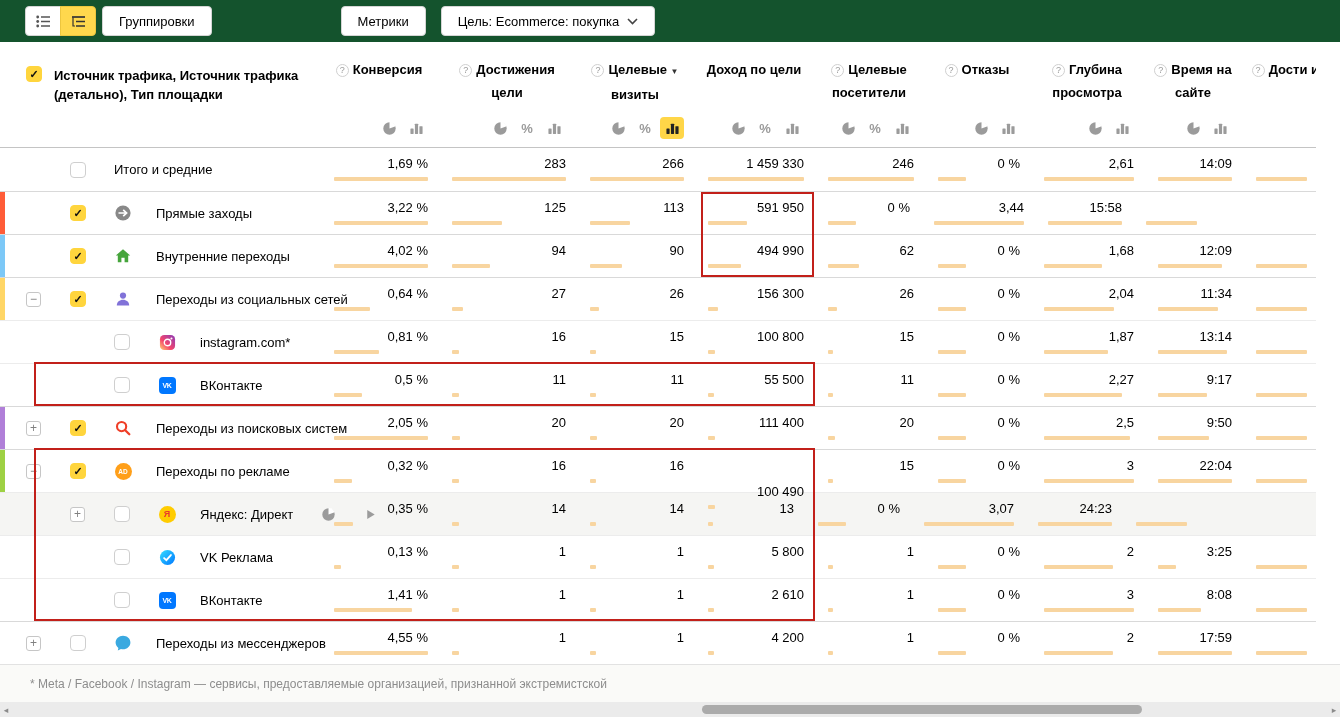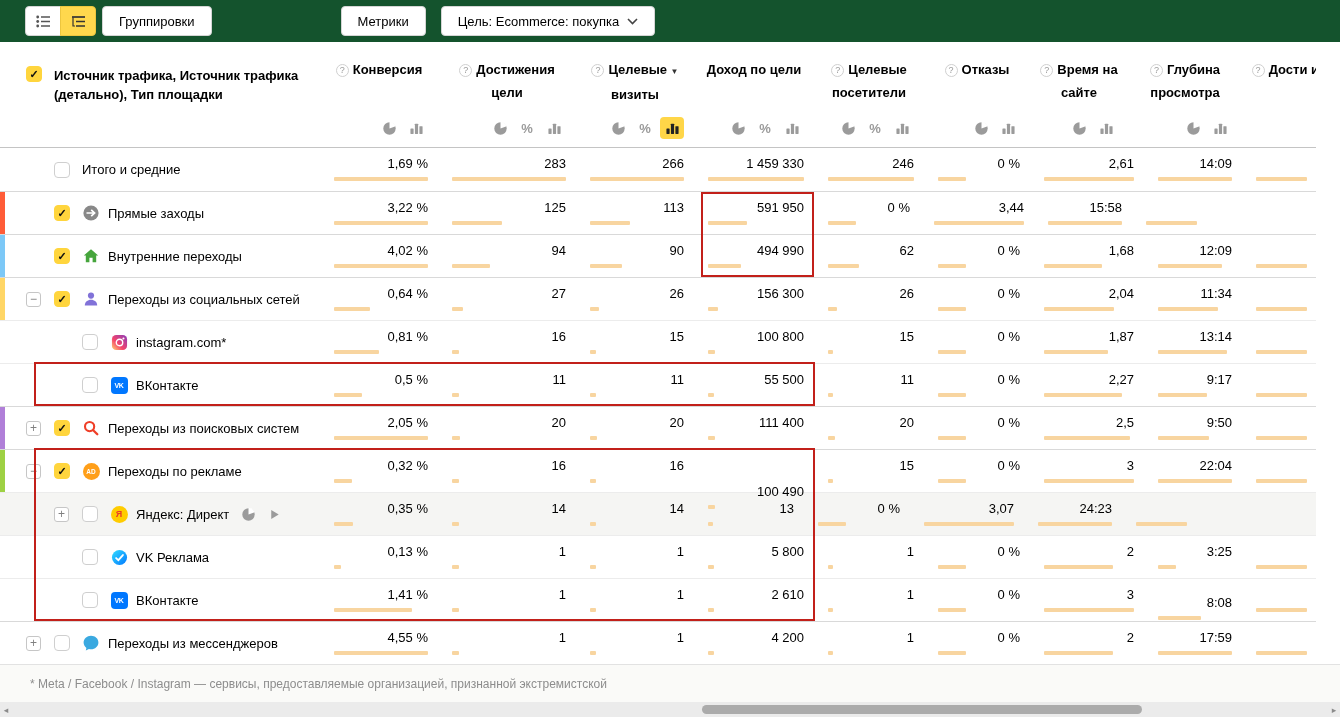--- a/index.html
+++ b/index.html
@@ -35,21 +35,21 @@
   .micons{margin-top:auto;align-self:flex-end;display:flex;gap:3px;padding-right:4px;}
   .mic{width:24px;height:22px;border-radius:4px;display:flex;align-items:center;justify-content:center;
        color:#9b9b9b;cursor:pointer;}
   .mic.active{background:#ffd648;color:#222;}
   .pct{font-size:13px;font-weight:bold;}
   
   .trow{display:flex;height:43px;width:1358px;background:#fff;border-top:1px solid #d9d9d9;}
   .trow.child{border-top-color:#ececec;}
   .trow:first-child{border-top:none;}
   .trow.sel{background:#f5f5f3;}
-  .namecell{position:relative;display:flex;align-items:center;padding-left:26px;flex:none;}
+  .namecell{position:relative;display:flex;align-items:center;padding-left:26px;flex:none;gap:16px;}
   .strip{position:absolute;left:0;top:0;bottom:0;width:5px;}
   .indent{width:28px;flex:none;}
   .expslot{width:28px;flex:none;display:inline-flex;align-items:center;}
   .expander{width:15px;height:15px;border:1px solid #c6c6c6;border-radius:3px;background:#fff;display:inline-flex;
             align-items:center;justify-content:center;font-size:12px;line-height:1;color:#808080;cursor:pointer;}
   .cb{width:16px;height:16px;border:1px solid #cfcfcf;border-radius:4px;background:#fff;display:inline-flex;
       align-items:center;justify-content:center;font-size:11px;font-weight:bold;color:#111;margin-right:12px;
       flex:none;cursor:pointer;line-height:1;}
   .cb.checked{background:#ffd53d;border-color:#ffd53d;}
   .rowicon{width:18px;margin-right:8px;display:inline-flex;justify-content:center;flex:none;}
@@ -227,40 +227,40 @@
               </span>
               <span class="mic">
                 <svg width="15" height="14" viewBox="0 0 16 15">
                   <rect x="1.5" y="8" width="3.4" height="6" rx="0.5" fill="currentColor"></rect>
                   <rect x="6.3" y="3" width="3.4" height="11" rx="0.5" fill="currentColor"></rect>
                   <rect x="11.1" y="5.5" width="3.4" height="8.5" rx="0.5" fill="currentColor"></rect>
                 </svg>
               </span>
             </div>
           </div>
-          <div class="colh" style="width: 98px;">
-            <div class="collabel"><span class="help">?</span>Время на сайте</div>
+          <div class="colh" style="width: 114px;">
+            <div class="collabel"><span class="help">?</span>Глубина просмотра</div>
             <div class="micons">
               <span class="mic">
                 <svg width="15" height="15" viewBox="0 0 16 16">
                   <circle cx="8" cy="8" r="6.6" fill="currentColor"></circle>
                   <path d="M8 8 L8 0.9 A7.1 7.1 0 0 1 14.6 5.6 Z" fill="#fff"></path>
                 </svg>
               </span>
               <span class="mic">
                 <svg width="15" height="14" viewBox="0 0 16 15">
                   <rect x="1.5" y="8" width="3.4" height="6" rx="0.5" fill="currentColor"></rect>
                   <rect x="6.3" y="3" width="3.4" height="11" rx="0.5" fill="currentColor"></rect>
                   <rect x="11.1" y="5.5" width="3.4" height="8.5" rx="0.5" fill="currentColor"></rect>
                 </svg>
               </span>
             </div>
           </div>
-          <div class="colh" style="width: 114px;">
-            <div class="collabel"><span class="help">?</span>Глубина просмотра</div>
+          <div class="colh" style="width: 98px;">
+            <div class="collabel"><span class="help">?</span>Время на сайте</div>
             <div class="micons">
               <span class="mic">
                 <svg width="15" height="15" viewBox="0 0 16 16">
                   <circle cx="8" cy="8" r="6.6" fill="currentColor"></circle>
                   <path d="M8 8 L8 0.9 A7.1 7.1 0 0 1 14.6 5.6 Z" fill="#fff"></path>
                 </svg>
               </span>
               <span class="mic">
                 <svg width="15" height="14" viewBox="0 0 16 15">
                   <rect x="1.5" y="8" width="3.4" height="6" rx="0.5" fill="currentColor"></rect>
@@ -1005,21 +1005,21 @@
             <div class="barzone">
               <div class="vbar" style="width: 34%;"></div>
             </div>
           </div>
           <div class="mcell" style="width: 114px;">
             <div class="num">3</div>
             <div class="barzone">
               <div class="vbar" style="width: 100%;"></div>
             </div>
           </div>
-          <div class="mcell" style="width: 98px; margin-top: 8px;">
+          <div class="mcell" style="width: 98px;">
             <div class="num">8:08</div>
             <div class="barzone">
               <div class="vbar" style="width: 57.4794%;"></div>
             </div>
           </div>
           <div class="mcell" style="width: 116px;">
             <div class="num"></div>
             <div class="barzone">
               <div class="vbar" style="width:55%"></div>
             </div>

